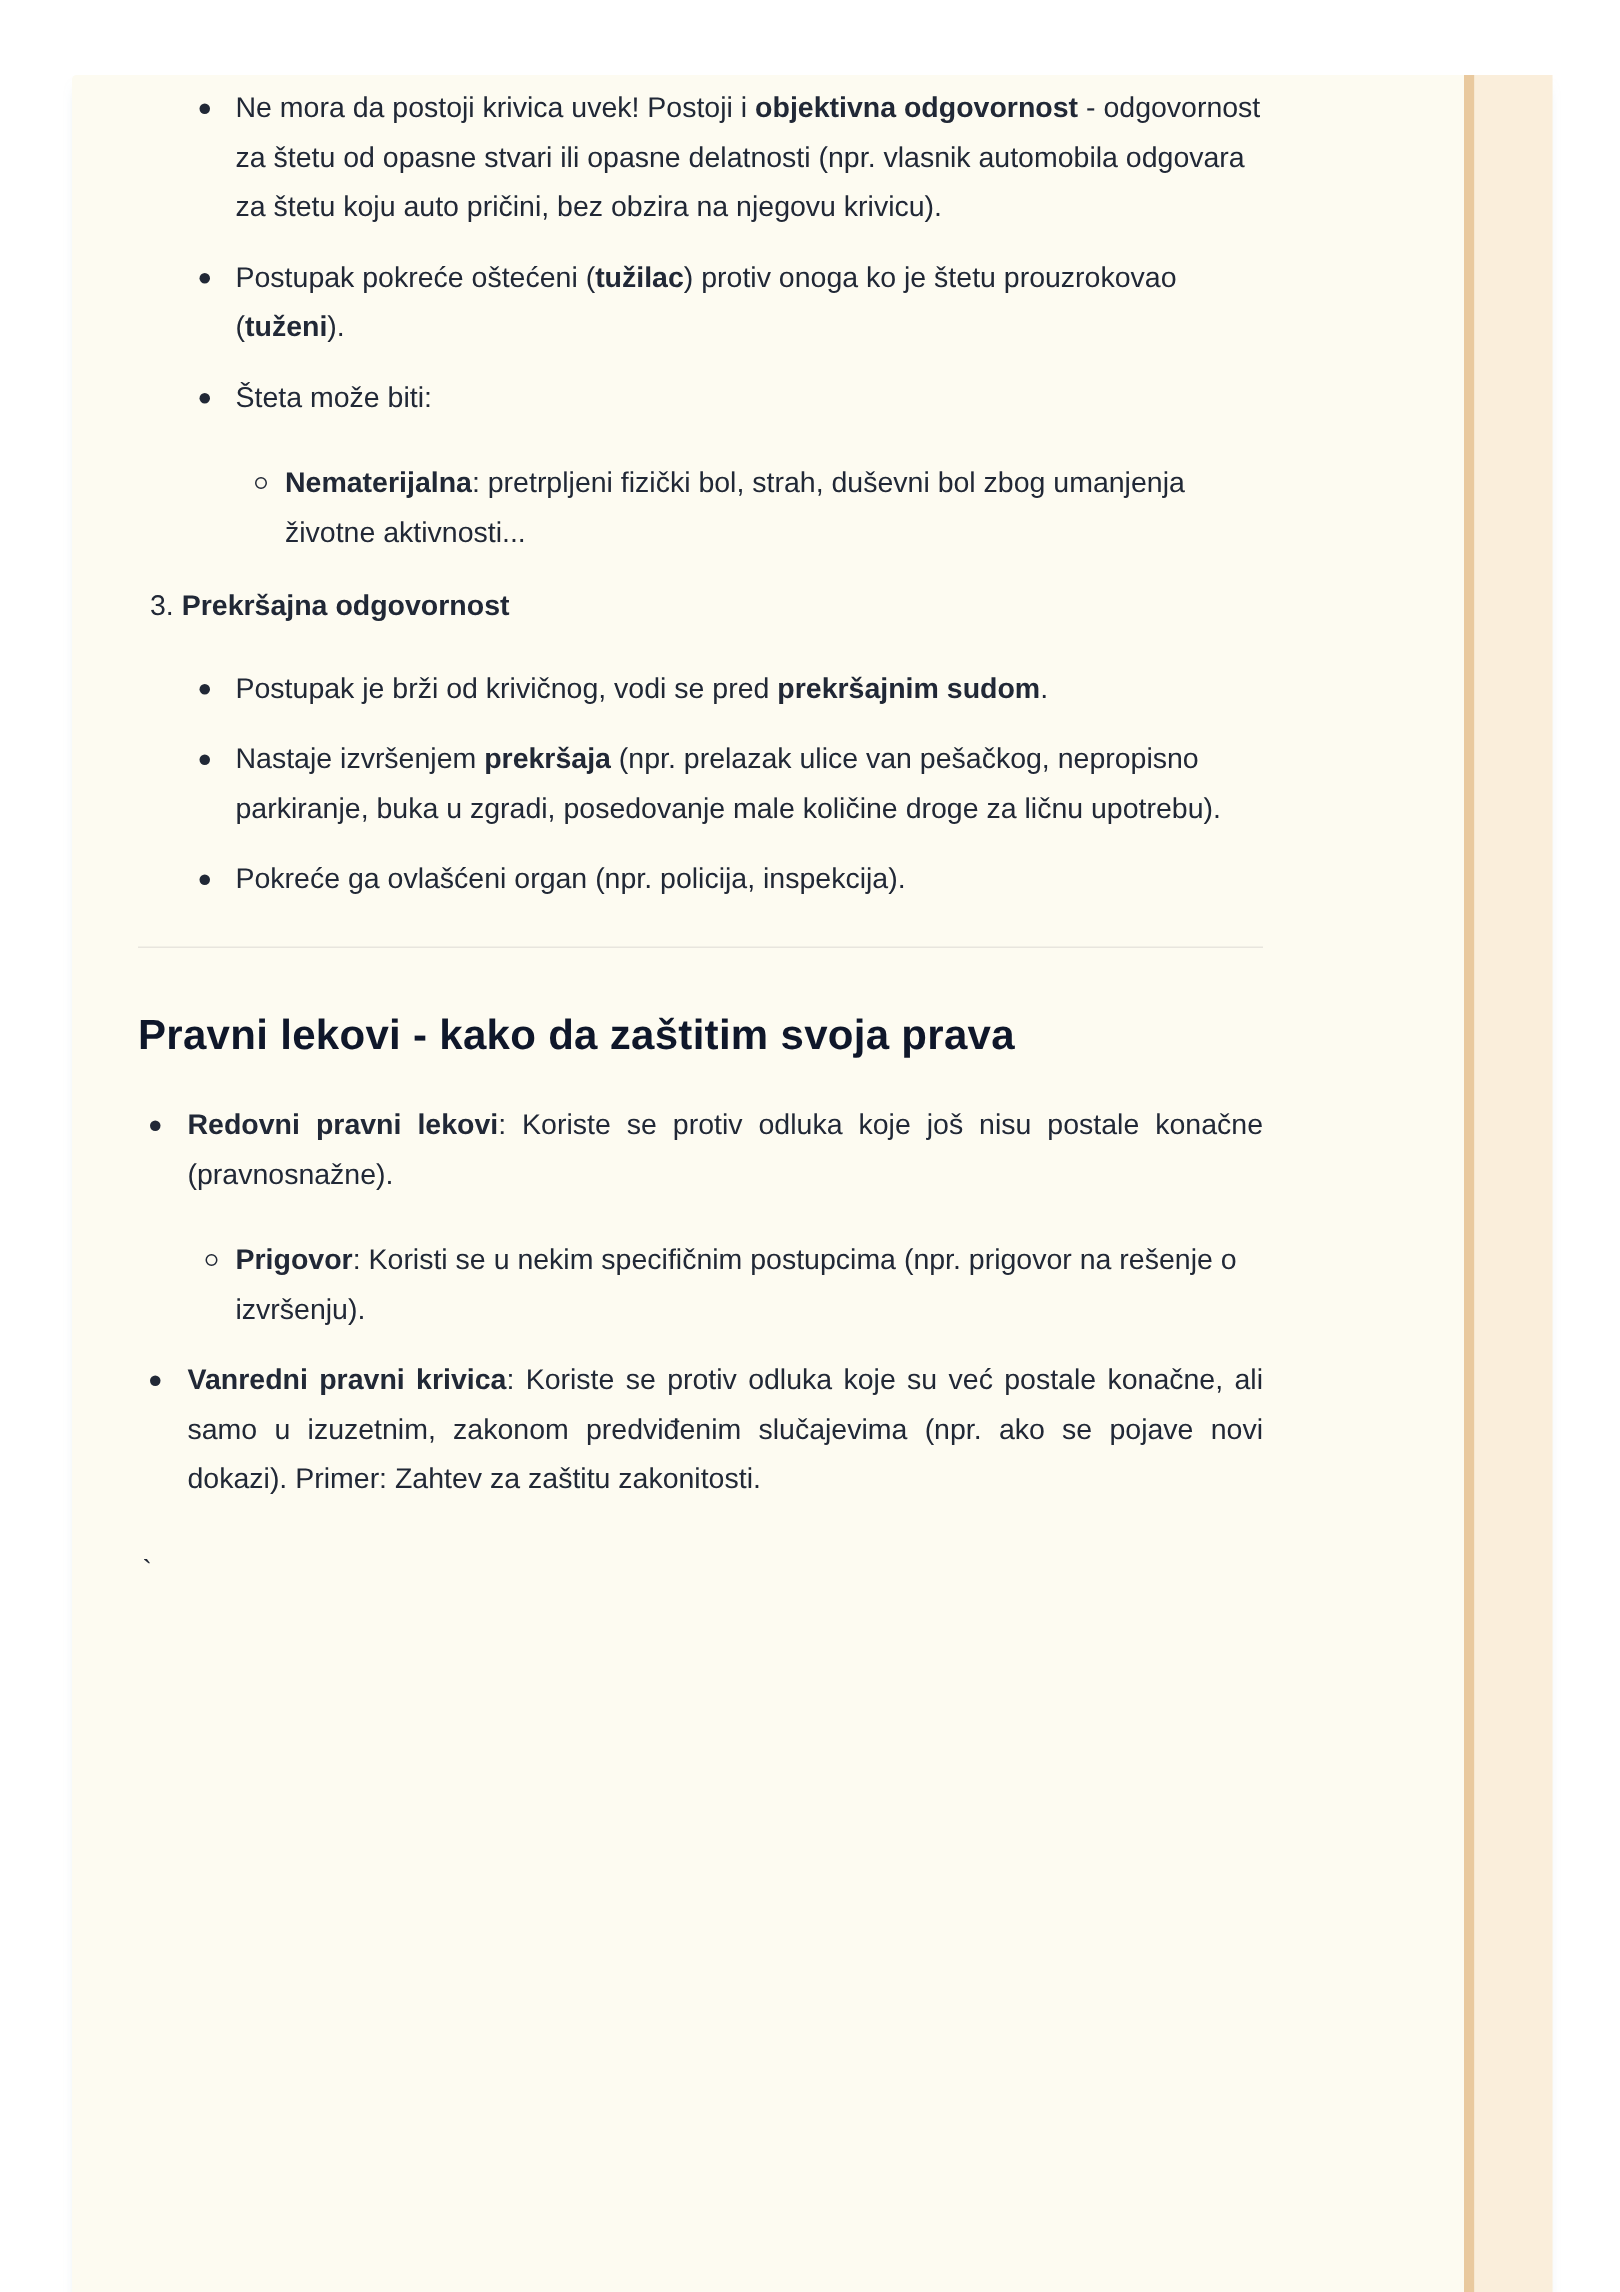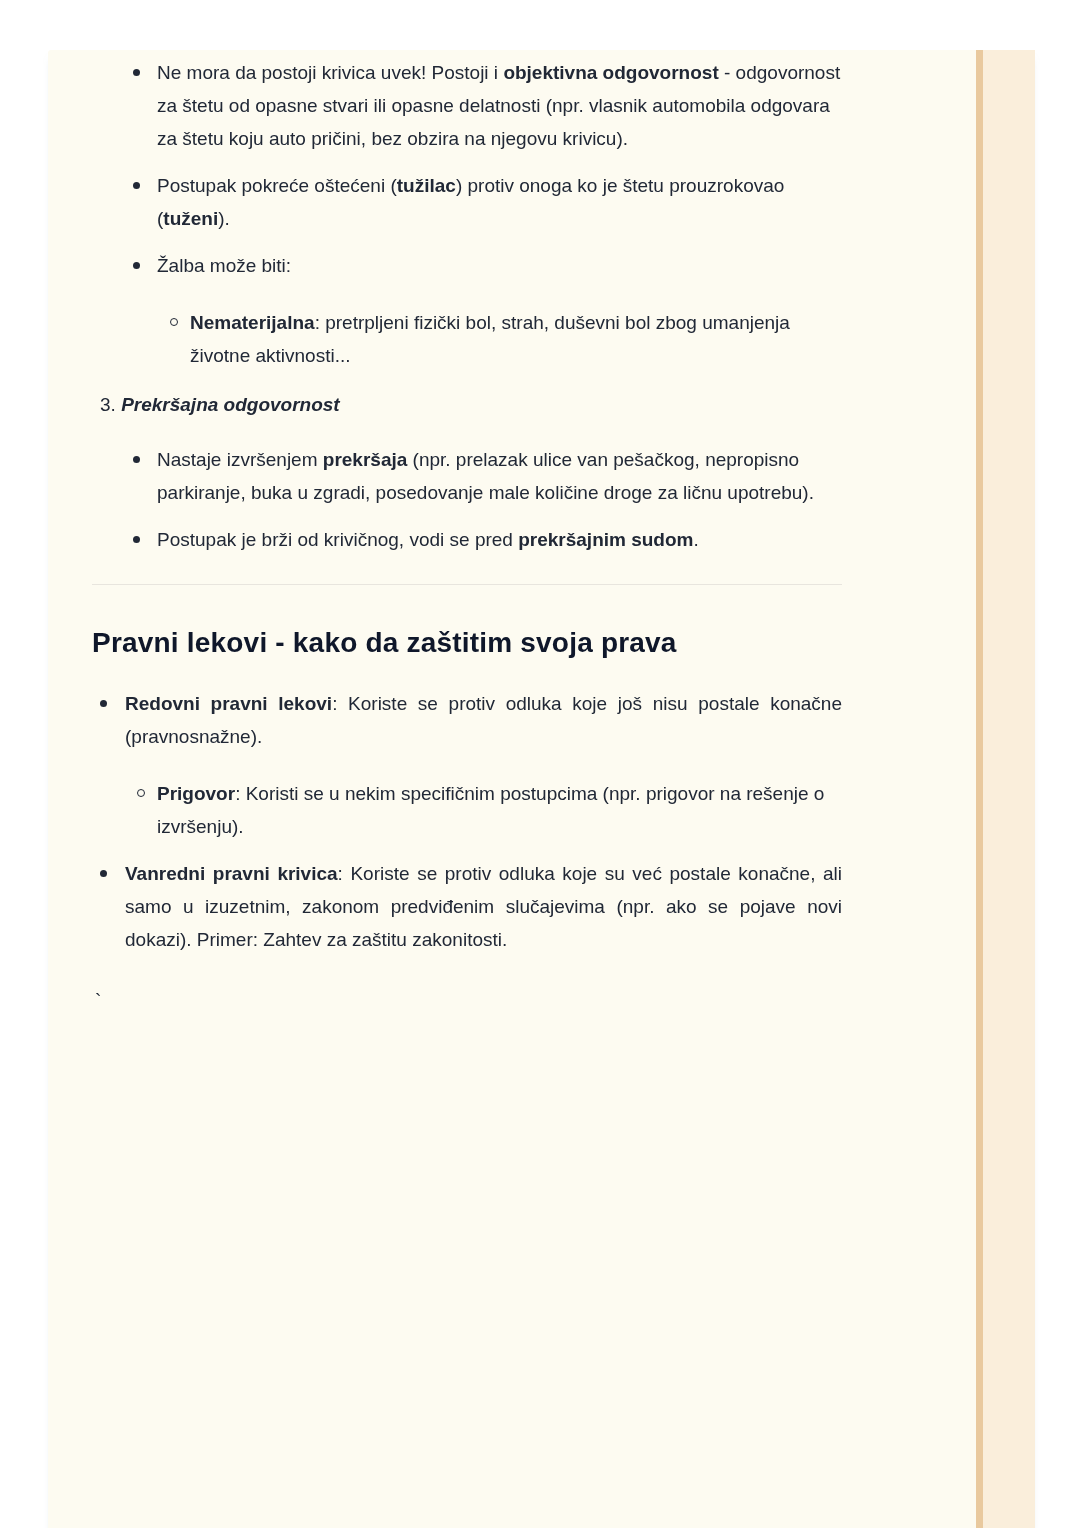--- a/index.html
+++ b/index.html
@@ -56,21 +56,21 @@
   .circle{
     position:absolute;top:12px;width:6px;height:6px;
     border-radius:50%;border:1.7px solid #212836;background:transparent;
   }
 
   .numbered{
     margin:16px 0 22px;padding-left:8px;
     font-size:19px;line-height:33px;
   }
   .numbered .num{font-weight:400;}
-  .numbered .ttl{font-weight:700;font-style:italic;}
+  .numbered .ttl{font-weight:700;}
 
   .divider{
     border:none;border-top:1.7px solid #e8e5de;
     margin:28px 0 40px;width:750px;
   }
   h2.section-h{
     margin:0 0 26px;
     font-size:28px;line-height:36px;font-weight:700;
     color:#0f172a;letter-spacing:.2px;
   }
@@ -97,45 +97,50 @@
           <div class="txt"><span>Ne mora da postoji krivica uvek! Postoji i </span><span class="b">objektivna odgovornost</span><span> - odgovornost za štetu od opasne stvari ili opasne delatnosti (npr. vlasnik automobila odgovara za štetu koju auto pričini, bez obzira na njegovu krivicu).</span></div>
 
         </li>
         <li>
           <span class="dot"></span>
           <div class="txt"><span>Postupak pokreće oštećeni (</span><span class="b">tužilac</span><span>) protiv onoga ko je štetu prouzrokovao (</span><span class="b">tuženi</span><span>).</span></div>
 
         </li>
         <li>
           <span class="dot"></span>
-          <div class="txt"><span>Žalba može biti:</span></div>
+          <div class="txt"><span>Šteta može biti:</span></div>
           <ul class="subs">
 
             <li>
                 <span class="circle"></span>
                 <div class="txt"><span class="b">Nematerijalna</span><span>: pretrpljeni fizički bol, strah, duševni bol zbog umanjenja životne aktivnosti...</span></div>
               </li>
           </ul>
         </li>
       </ul>
 
     <div class="numbered">
       <span class="num">3. </span><span class="ttl">Prekršajna odgovornost</span>
     </div>
 
     <ul class="list-a">
 
     <li>
           <span class="dot"></span>
+          <div class="txt"><span>Postupak je brži od krivičnog, vodi se pred </span><span class="b">prekršajnim sudom</span><span>.</span></div>
+
+        </li>
+        <li>
+          <span class="dot"></span>
           <div class="txt"><span>Nastaje izvršenjem </span><span class="b">prekršaja</span><span> (npr. prelazak ulice van pešačkog, nepropisno parkiranje, buka u zgradi, posedovanje male količine droge za ličnu upotrebu).</span></div>
 
         </li>
         <li>
           <span class="dot"></span>
-          <div class="txt"><span>Postupak je brži od krivičnog, vodi se pred </span><span class="b">prekršajnim sudom</span><span>.</span></div>
+          <div class="txt"><span>Pokreće ga ovlašćeni organ (npr. policija, inspekcija).</span></div>
 
         </li>
       </ul>
 
     <hr class="divider">
 
     <h2 class="section-h">Pravni lekovi - kako da zaštitim svoja prava</h2>
 
 
     <ul class="list-c">

